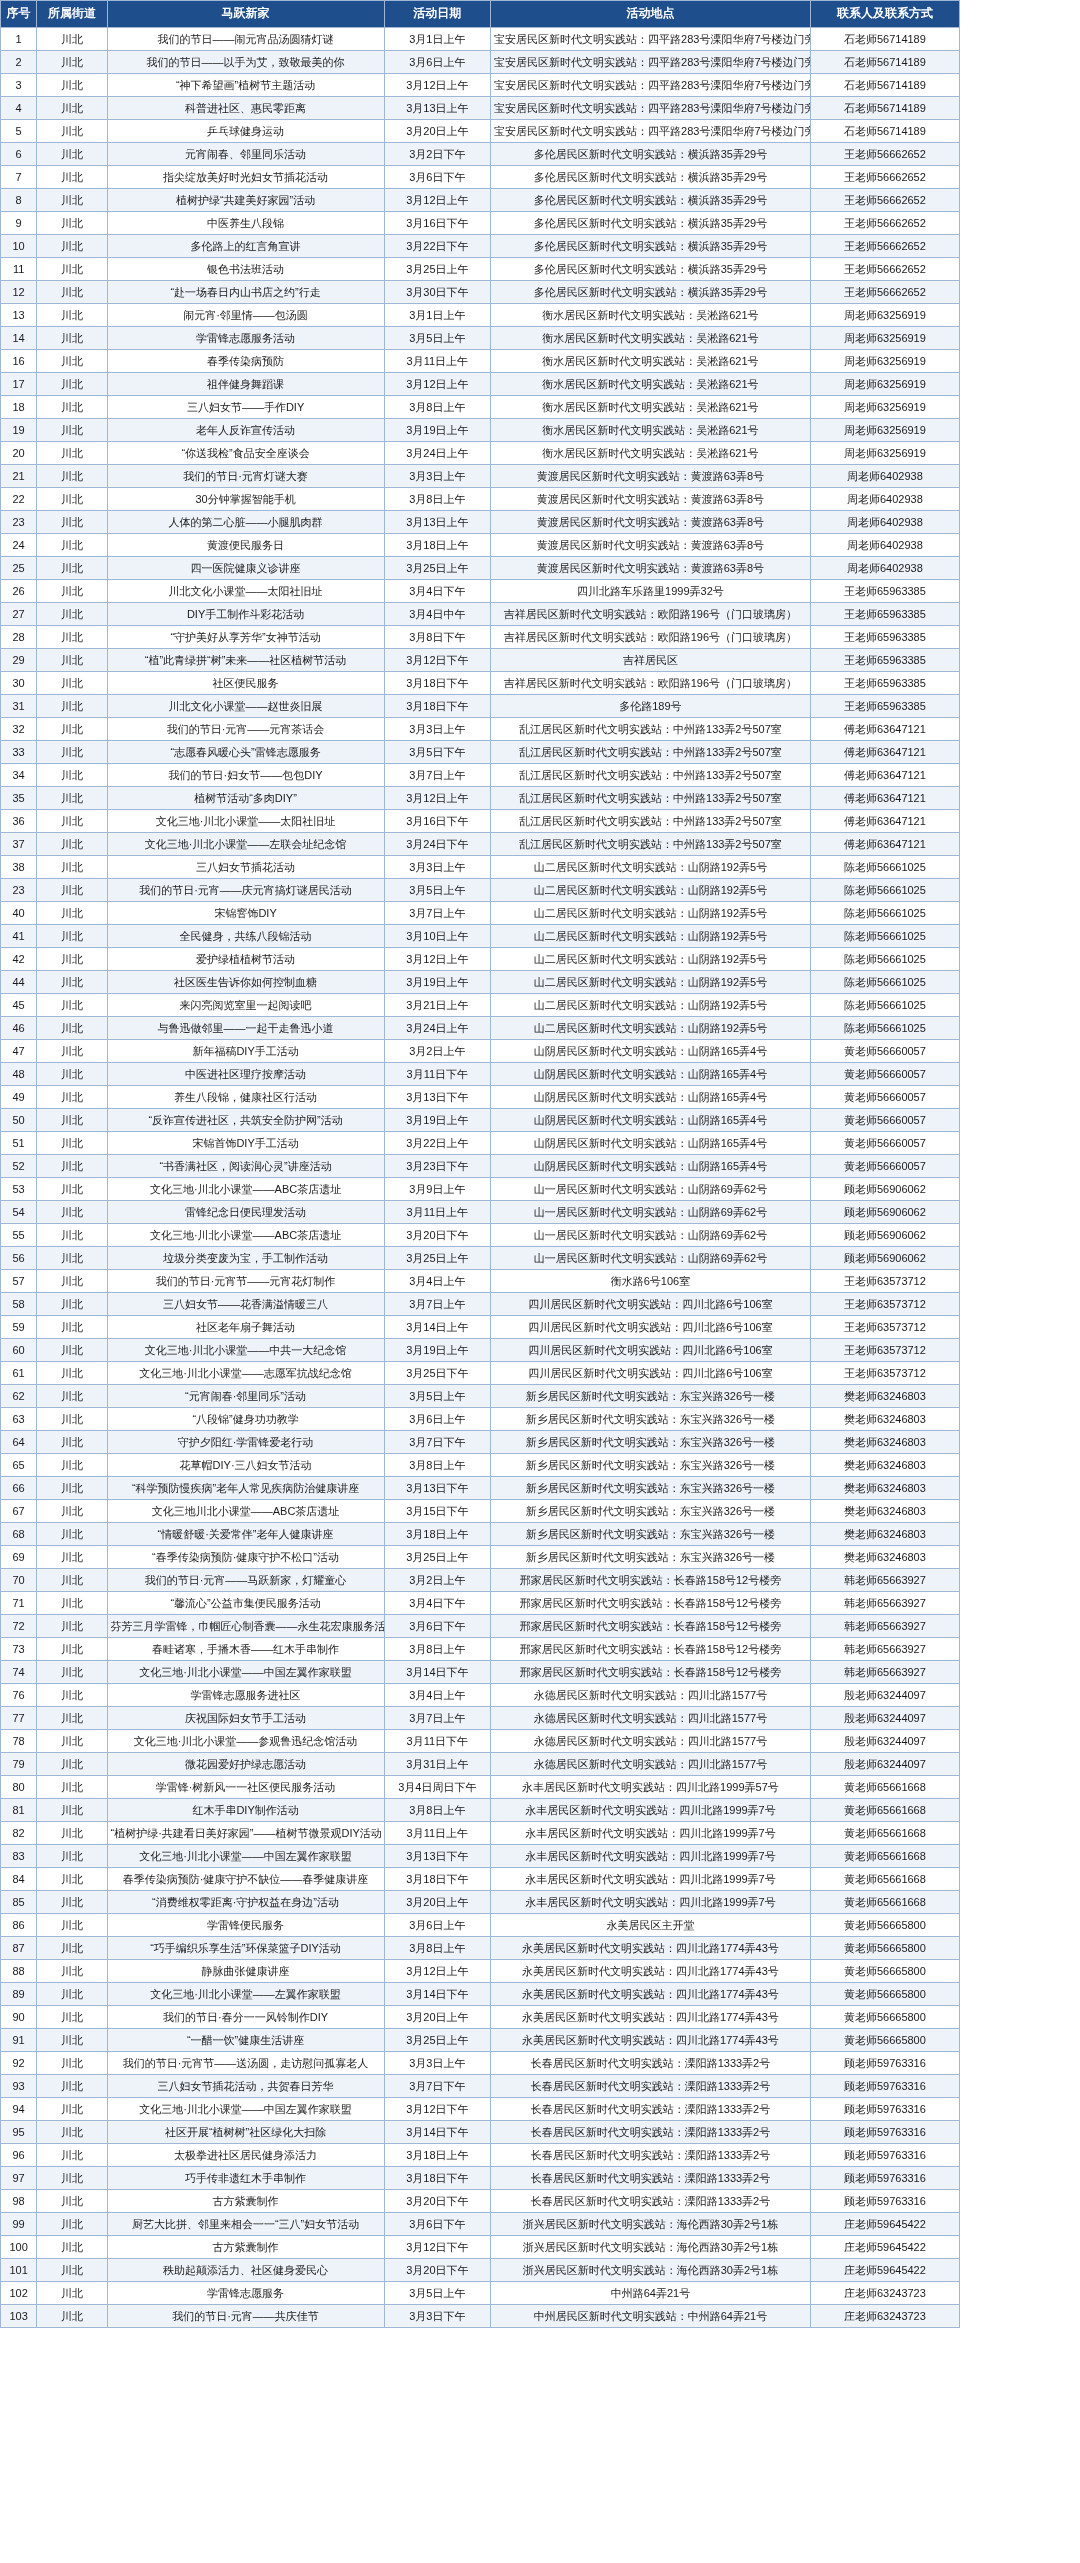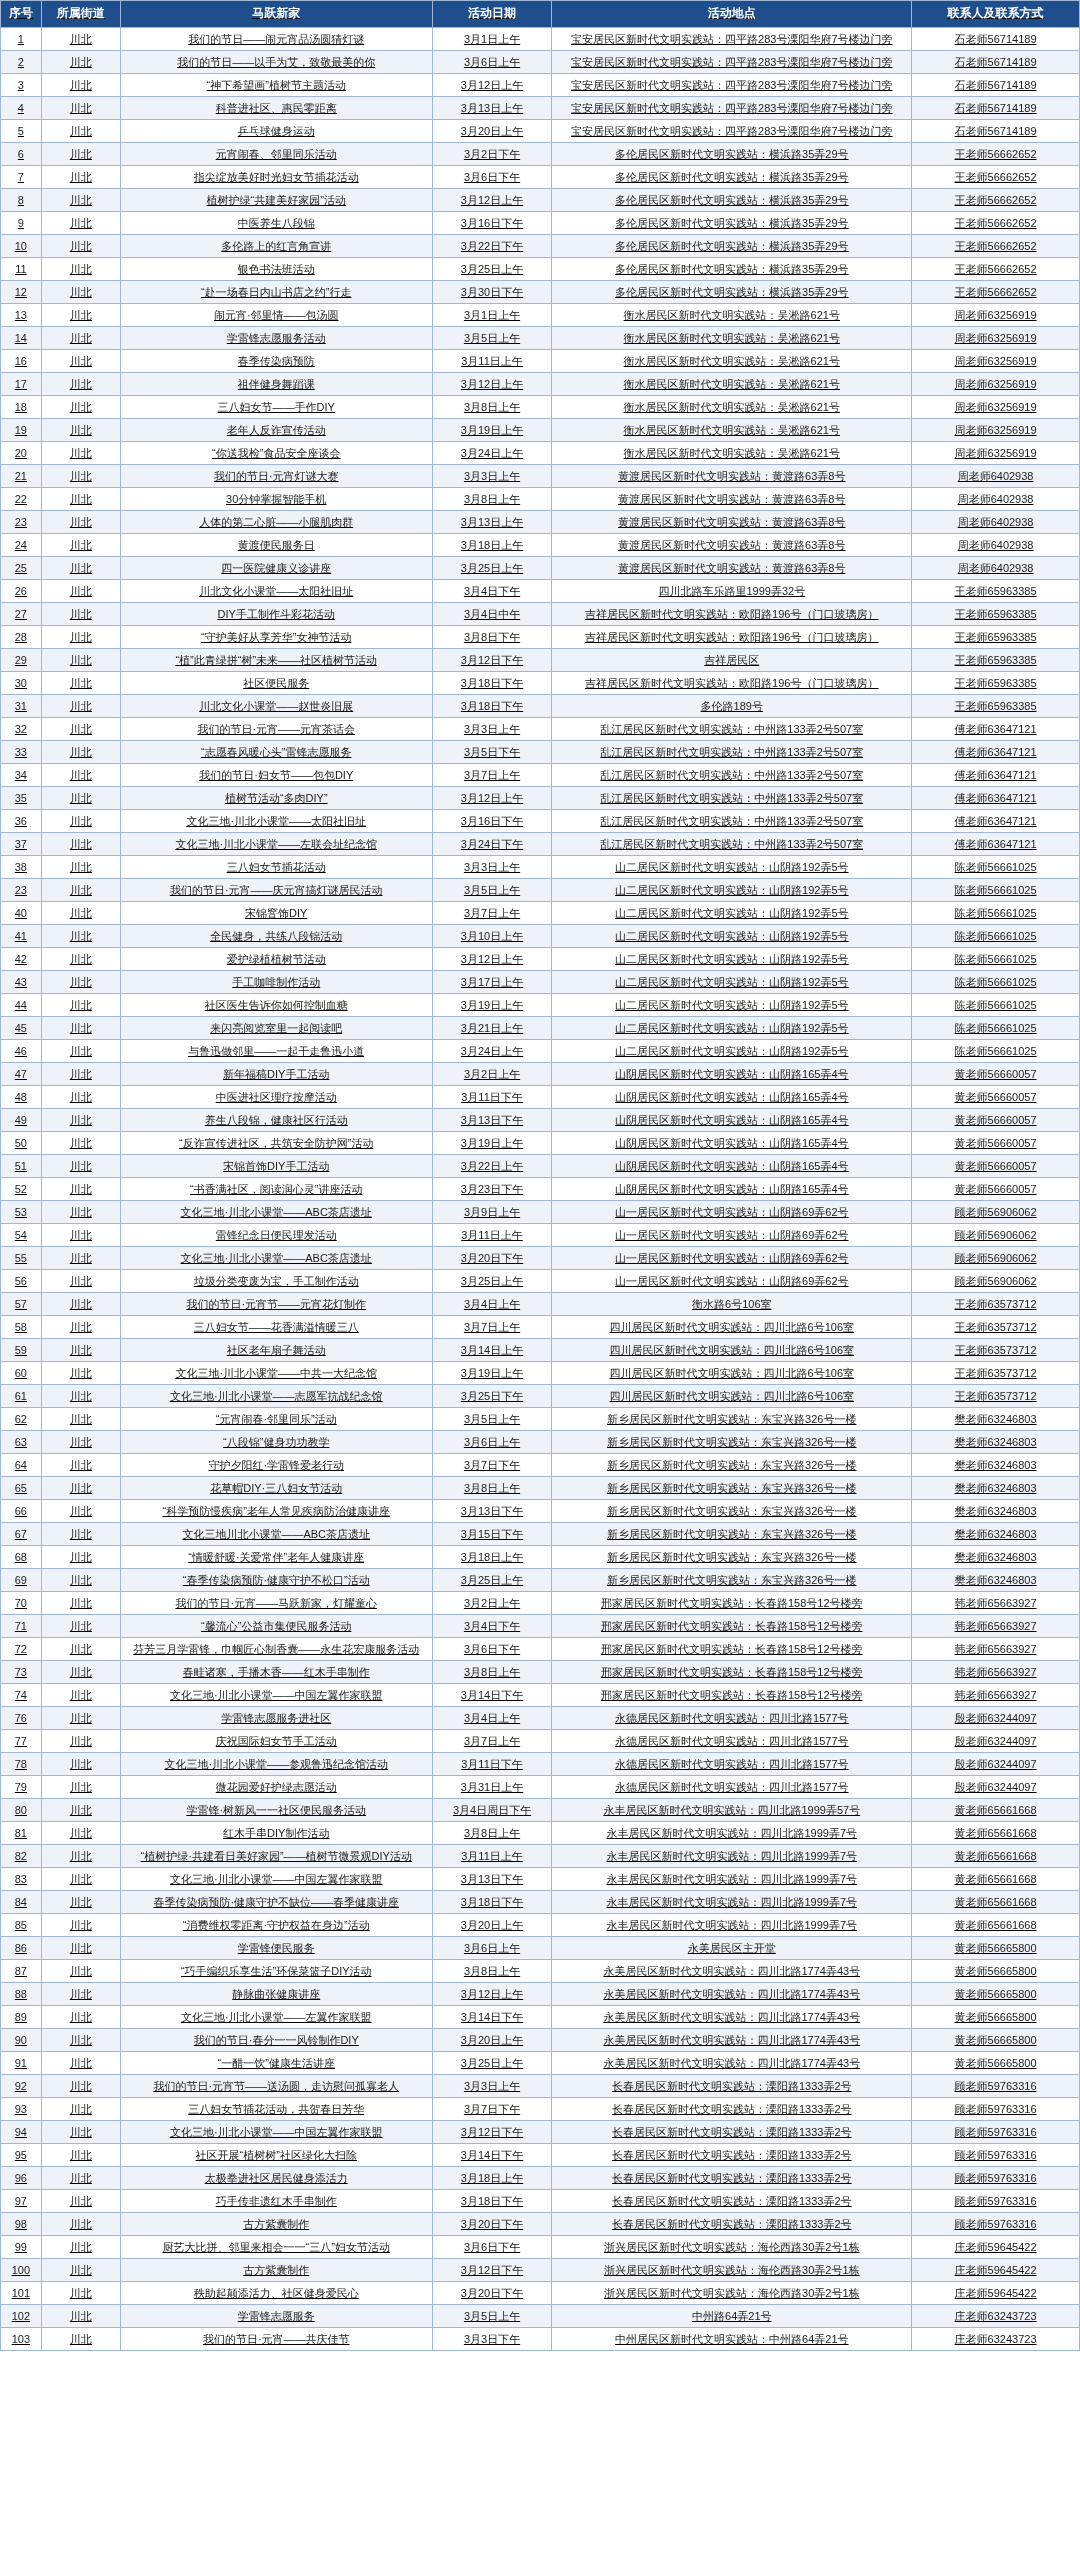--- a/index.html
+++ b/index.html
@@ -1,18 +1,18 @@
 <!DOCTYPE html>
 <html><head>
 <meta charset="utf-8">
 <style>
   html,body{margin:0;padding:0;background:#fff;}
   body{font-family:"Liberation Sans","DejaVu Sans",sans-serif;}
   #wrap{width:1080px;}
-  table{border-collapse:collapse;width:1080px;table-layout:fixed;text-decoration:underline;}
+  table{border-collapse:collapse;width:960px;table-layout:fixed;}
   th,td{border:1px solid #9fb7d4;font-size:11px;line-height:1.15;padding:2px 3px;}
   thead th{background:#1f4e8c;color:#fff;font-weight:bold;font-size:12px;text-align:center;height:22px;}
   tbody td{text-align:center;color:#1a1a1a;height:18px;overflow:hidden;white-space:nowrap;}
   tbody tr:nth-child(odd){background:#ffffff;}
   tbody tr:nth-child(even){background:#eef3fa;}
   .c0{width:34px;}
   .c1{width:66px;}
   .c2{width:260px;}
   .c3{width:100px;}
   .c4{width:300px;}
@@ -367,28 +367,20 @@
         </tr>
         <tr>
           <td class="c0">42</td>
           <td class="c1">川北</td>
           <td class="name">爱护绿植植树节活动</td>
           <td class="c3">3月12日上午</td>
           <td class="place">山二居民区新时代文明实践站：山阴路192弄5号</td>
           <td class="contact">陈老师56661025</td>
         </tr>
         <tr>
-          <td class="c0">43</td>
-          <td class="c1">川北</td>
-          <td class="name">手工咖啡制作活动</td>
-          <td class="c3">3月17日上午</td>
-          <td class="place">山二居民区新时代文明实践站：山阴路192弄5号</td>
-          <td class="contact">陈老师56661025</td>
-        </tr>
-        <tr>
           <td class="c0">44</td>
           <td class="c1">川北</td>
           <td class="name">社区医生告诉你如何控制血糖</td>
           <td class="c3">3月19日上午</td>
           <td class="place">山二居民区新时代文明实践站：山阴路192弄5号</td>
           <td class="contact">陈老师56661025</td>
         </tr>
         <tr>
           <td class="c0">45</td>
           <td class="c1">川北</td>

